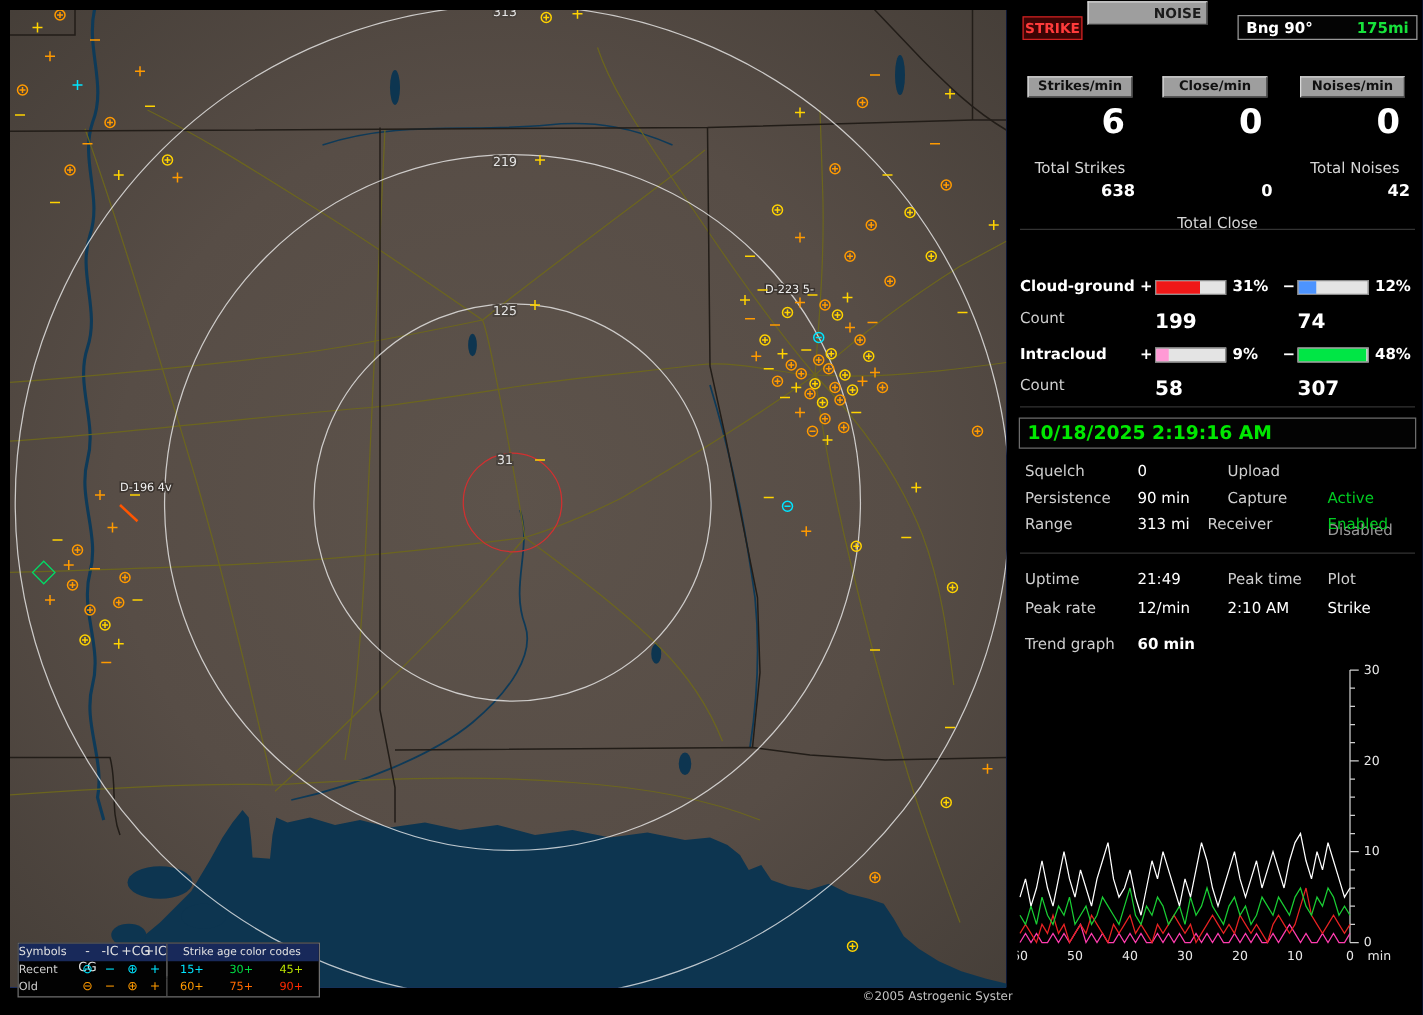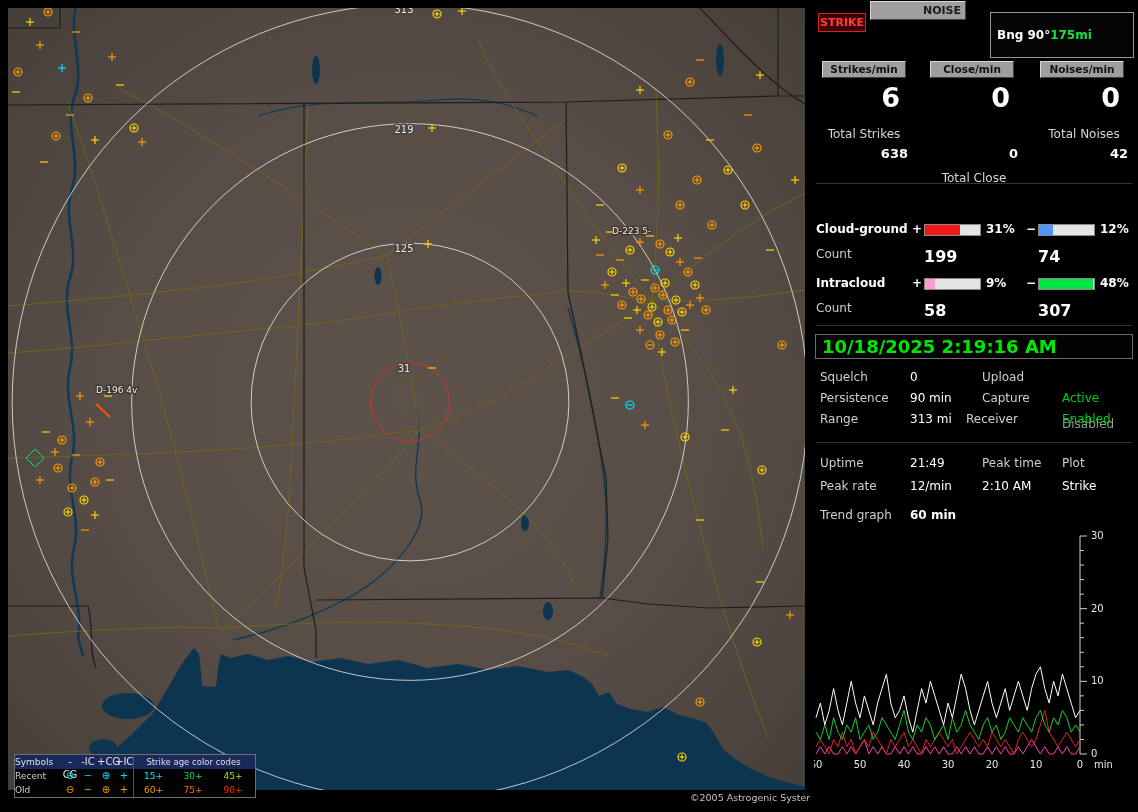--- a/index.html
+++ b/index.html
@@ -18,36 +18,36 @@
   #legend .agehead{grid-column:6 / span 3;text-align:center;font-size:8.5px;}
   #legend .div-l{border-left:1px solid #555;}
   
   #panel{position:absolute;left:810px;top:0;width:328px;height:812px;background:#000;}
   .hr{position:absolute;left:6px;right:6px;height:1px;background:#333;}
   .chip{position:absolute;height:15px;line-height:15px;text-align:center;font-size:10.5px;font-weight:bold;
         background:#9e9e9e;color:#111;border:1px solid;border-color:#d9d9d9 #3f3f3f #3f3f3f #d9d9d9;}
   .btn{position:absolute;height:17px;line-height:17px;text-align:center;font-size:11px;font-weight:bold;cursor:default;}
   .btn-strike{background:#3c0404;color:#ff3b3b;border:1px solid #cf2222;}
   .btn-noise{background:#9e9e9e;color:#1c1c1c;border:1px solid;border-color:#d9d9d9 #3f3f3f #3f3f3f #d9d9d9;}
-  .bearing{position:absolute;background:#040404;border:1px solid #989898;display:flex;
-           align-items:center;padding:13px 6px;font-size:12px;font-weight:bold;color:#fff;}
+  .bearing{position:absolute;background:#040404;border:1px solid #989898;display:flex;justify-content:space-between;
+           align-items:center;padding:0 6px;font-size:12px;font-weight:bold;color:#fff;gap:12px;}
   .bignum{position:absolute;font-size:27px;font-weight:bold;color:#fff;text-align:right;}
   .tlabel{position:absolute;font-size:12px;color:#d6d6d6;text-align:center;}
   .tvalue{position:absolute;font-size:13px;font-weight:bold;color:#fff;text-align:right;}
   .dlabel{position:absolute;font-size:12px;font-weight:bold;color:#fff;}
   .sign{position:absolute;font-size:12px;font-weight:bold;color:#fff;}
   .bar{position:absolute;width:55px;height:10px;background:#e4e4e4;border:1px solid #8a8a8a;}
   .bar i{display:block;height:100%;}
   .pct{position:absolute;font-size:12px;font-weight:bold;color:#fff;}
   .cnt{position:absolute;font-size:16px;font-weight:bold;color:#fff;text-align:left;}
   .slabel{position:absolute;font-size:12px;color:#cfcfcf;}
   .svalue{position:absolute;font-size:12px;color:#fff;}
   .dist-title{position:absolute;left:6px;right:4px;font-size:11.5px;color:#b5b5b5;border-bottom:1px solid #5c5c5c;padding-bottom:4px;}
   #datetime-box{position:absolute;left:5px;right:5px;height:23px;background:#030303;border:1px solid #6c6c6c;
-                line-height:23px;padding-left:6px;font-size:18px;font-weight:bold;}
+                line-height:23px;padding-left:6px;font-size:15px;font-weight:bold;}
   .axis-label{font:10px "DejaVu Sans",sans-serif;fill:#e8e8e8;}
   #copyright{position:absolute;left:690px;top:792px;font-size:9.5px;color:#c4c4c4;}
   #corner-box{position:absolute;left:1119px;top:796px;width:15px;height:11px;background:#dfdfdf;border:1px solid #fff;}
 </style>
 </head>
 <body>
 
 <div id="map-wrap">
   <svg id="map-svg" width="797" height="782" viewBox="0 0 797 782">
     <defs>

